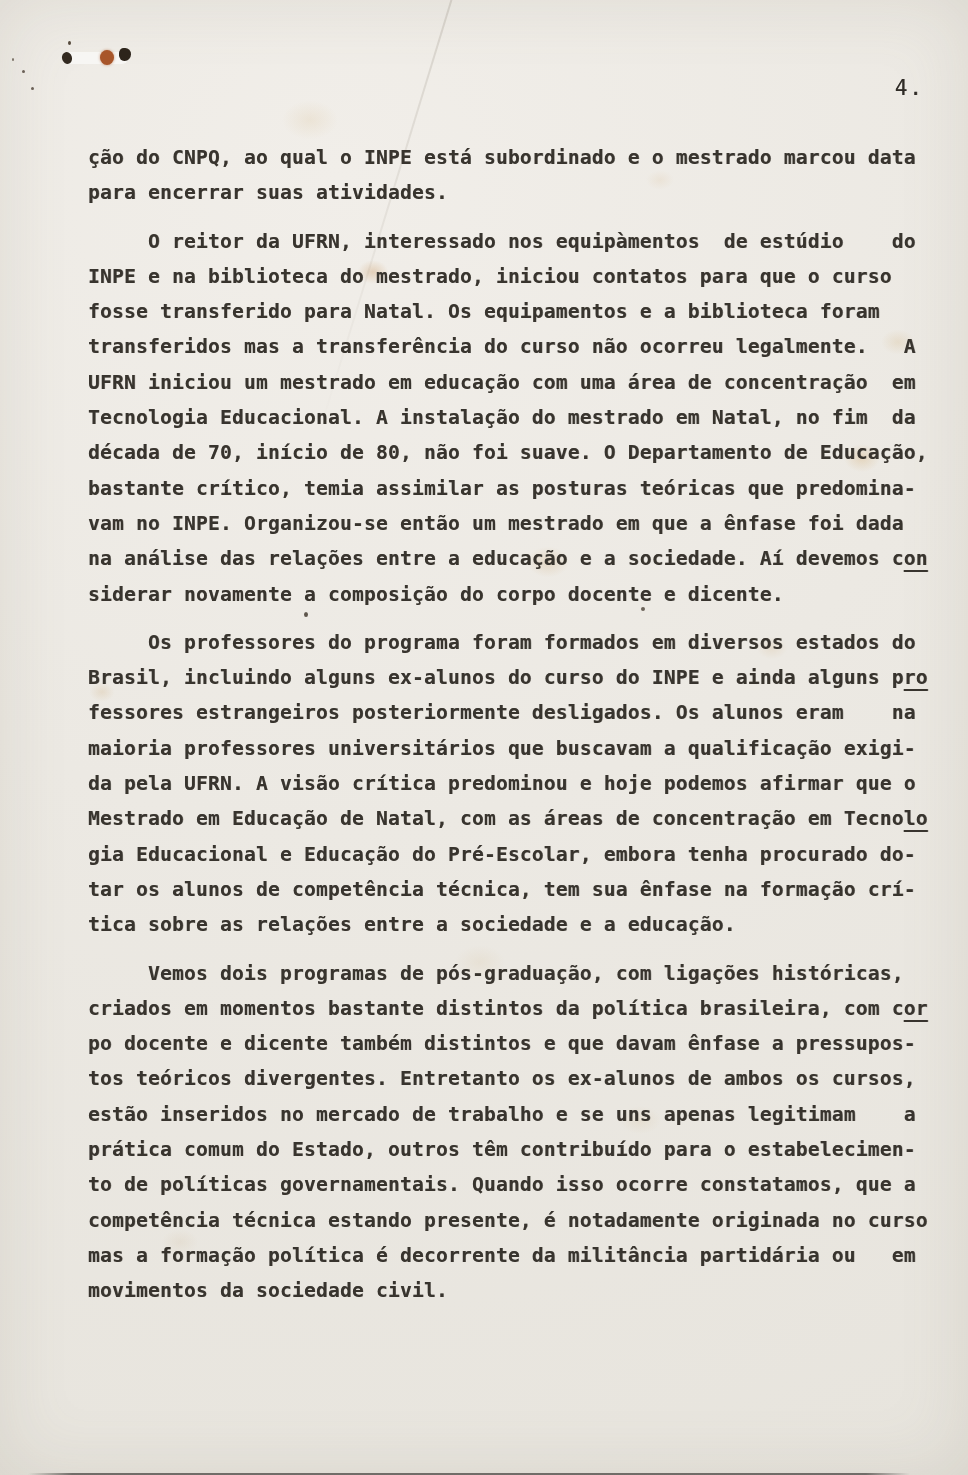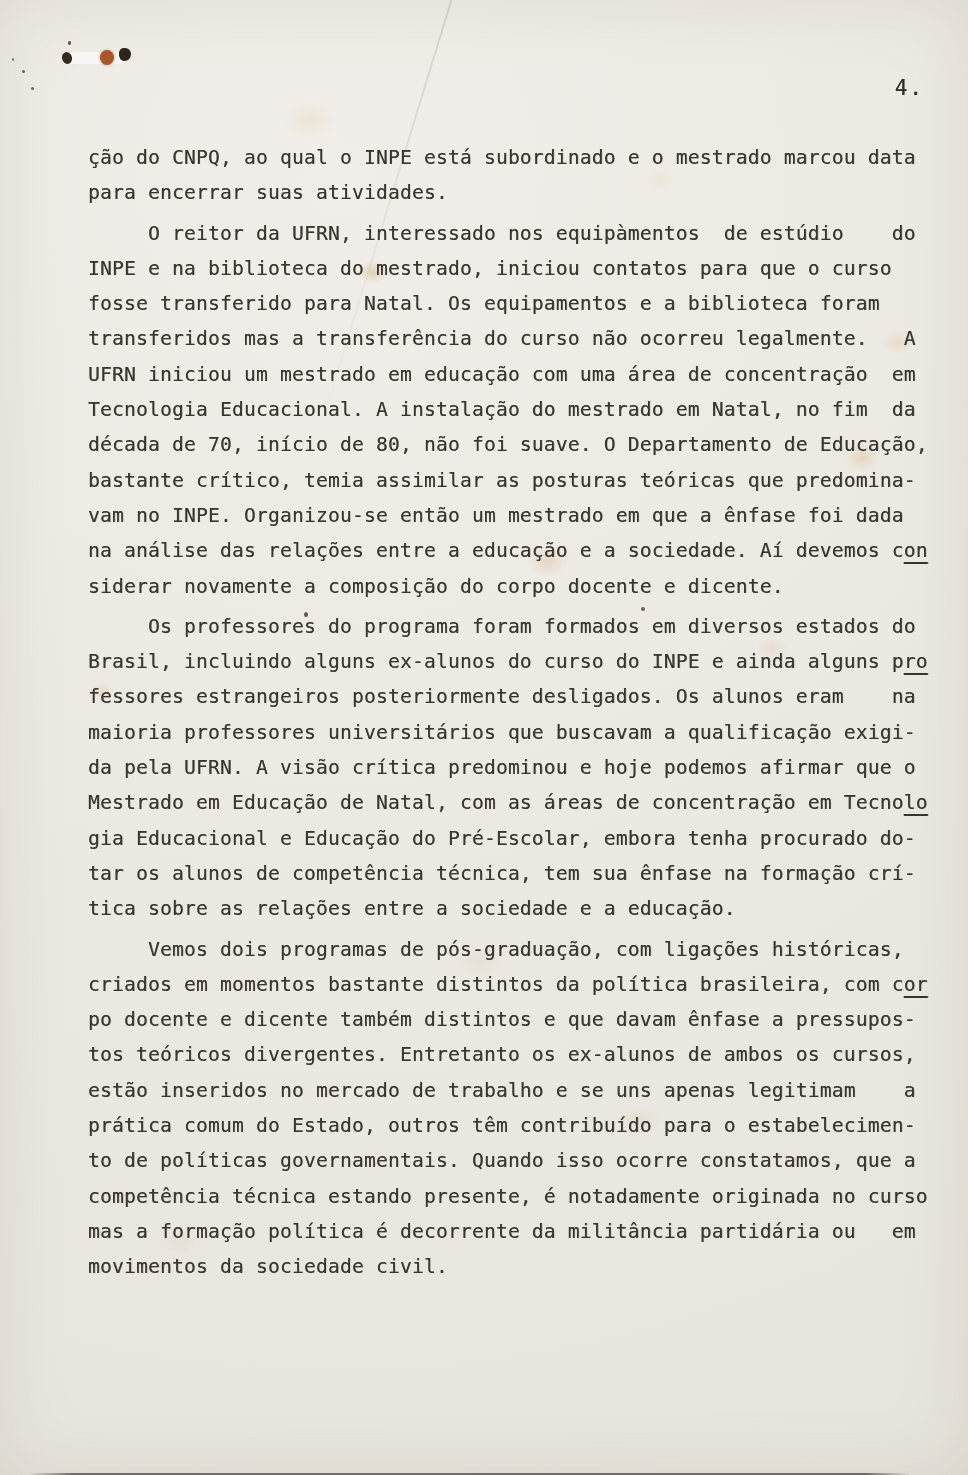--- a/index.html
+++ b/index.html
@@ -55,22 +55,22 @@
     font-size: 21px; letter-spacing: 2px; color: #2f2b26;
     text-shadow: 0.4px 0 0 rgba(47,43,38,0.55);
   }
   
   .content {
     position: absolute; left: 88px; top: 140px; width: 856px;
     font-size: 19.6px; line-height: 35.3px; letter-spacing: 0.2px;
     color: #38342e; white-space: pre;
     text-shadow: 0.4px 0 0 rgba(56,52,46,0.5);
   }
-  .paragraph + .paragraph { margin-top: 5px; }
-  .line { height: 35.3px; }
+  .paragraph + .paragraph { margin-top: 13px; }
+  .line { height: 35.3px; font-weight: bold; }
   .wrap-underline {
     text-decoration: underline;
     text-decoration-thickness: 2px;
     text-underline-offset: 5px;
   }
   
   .scan-edge {
     position: absolute; bottom: 0; left: 28px; right: 58px; height: 2px;
     background: linear-gradient(90deg, transparent 0%, rgba(52,50,46,0.65) 5%, rgba(52,50,46,0.65) 95%, transparent 100%);
     pointer-events: none;

